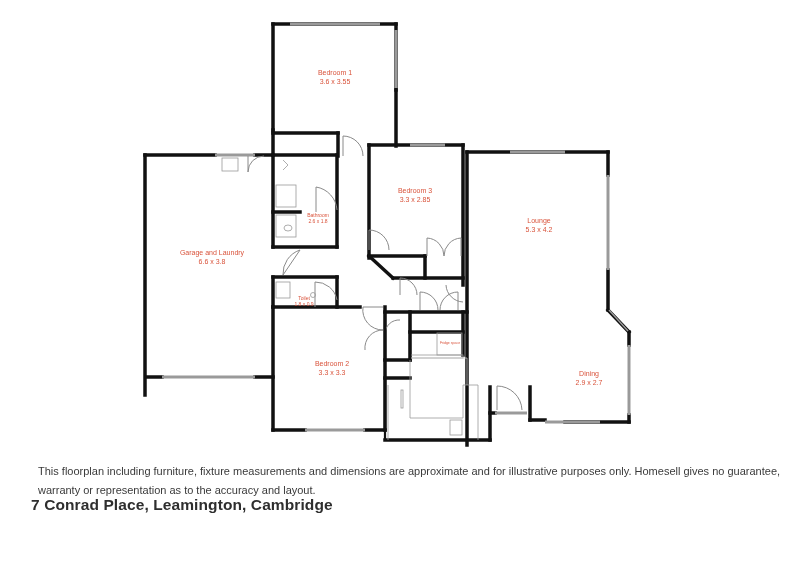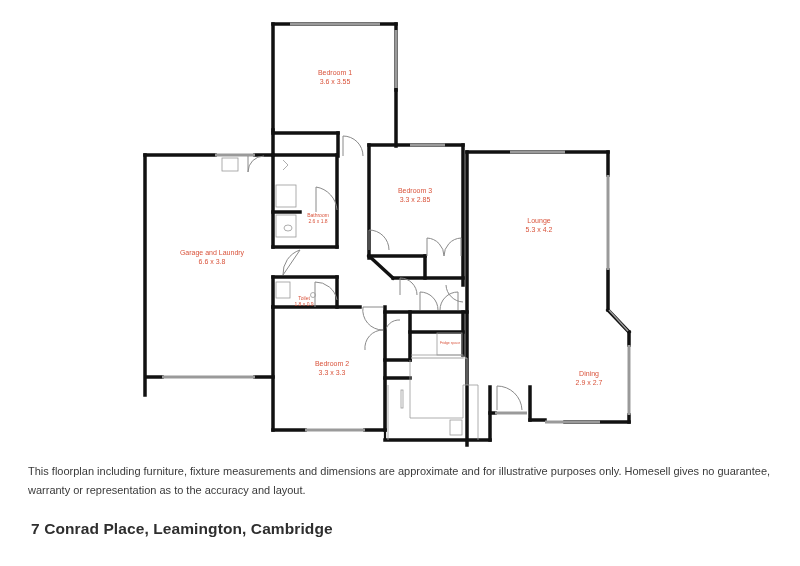--- a/index.html
+++ b/index.html
@@ -2,22 +2,22 @@
 <html><head>
 <meta charset="utf-8">
 <style>
   html, body { margin: 0; padding: 0; background: #ffffff; }
   body { width: 800px; height: 566px; position: relative; overflow: hidden; font-family: "Liberation Sans", sans-serif; }
   .plan { position: absolute; left: 0; top: 0; width: 800px; height: 455px; }
   .plan svg { position: absolute; left: 0; top: 0; }
   .room-label { position: absolute; color: #d9533b; font-family: "Liberation Sans", sans-serif; font-size: 7px; text-align: center; line-height: 9px; white-space: nowrap; transform: translateX(-50%); }
   .room-label.small { font-size: 5px; line-height: 6px; }
   .room-label.tiny { font-size: 3.5px; line-height: 4px; }
-  .disclaimer { position: absolute; left: 28px; top: 462px; width: 745px; font-size: 11px; line-height: 19px; color: #3a3a3a; font-family: "Liberation Sans", sans-serif; }
-  .address { position: absolute; left: 31px; top: 496px; font-size: 15.5px; font-weight: bold; color: #2e2e2e; font-family: "Liberation Sans", sans-serif; letter-spacing: 0.1px; margin-top: 24px; }
+  .disclaimer { position: absolute; left: 38px; top: 462px; width: 745px; font-size: 11px; line-height: 19px; color: #3a3a3a; font-family: "Liberation Sans", sans-serif; }
+  .address { position: absolute; left: 31px; top: 496px; font-size: 15.5px; font-weight: bold; color: #2e2e2e; font-family: "Liberation Sans", sans-serif; letter-spacing: 0.1px; }
 </style>
 </head>
 <body>
 
 <div class="plan">
   <svg width="800" height="455" viewBox="0 0 800 455">
     <g fill="none" stroke="#111" stroke-width="3.5" stroke-linecap="square">
 
       <path d="M273 24 L273 130"></path>
       <path d="M273 24 L396 24"></path>

